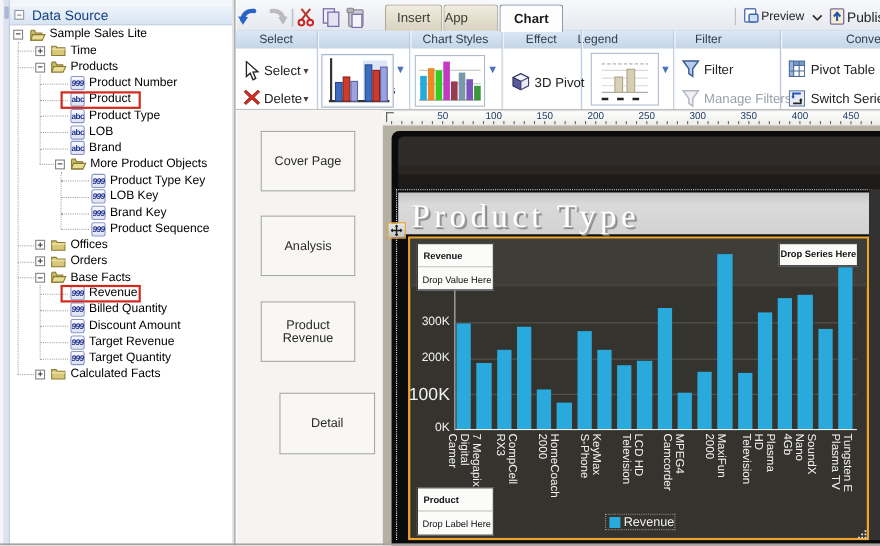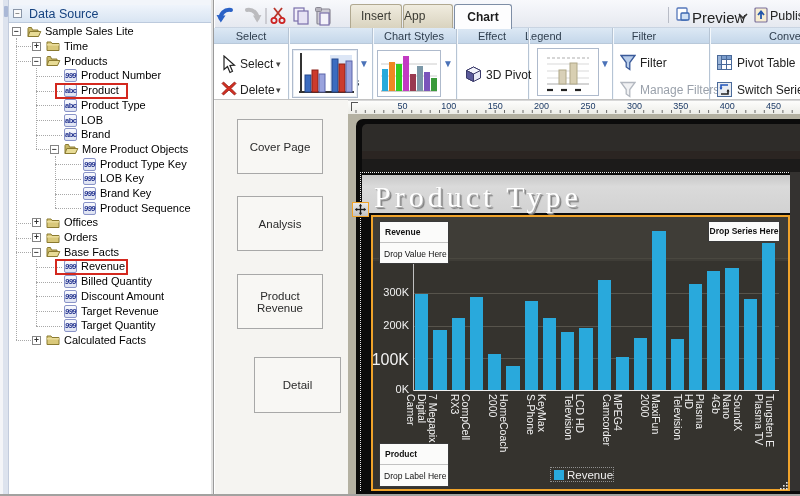--- a/index.html
+++ b/index.html
@@ -35,21 +35,21 @@
 <div class="abs" style="left:454px;width:58px;height:25px;top:4px;border:1px solid #7e8ea6;border-bottom:none;border-radius:3px 3px 0 0;background:#fdfdfe;text-align:center;font-size:12px;font-weight:bold;color:#1c1c1c;line-height:24px;z-index:5;">Chart</div>
 <div class="abs" style="left:668px;top:7px;width:1px;height:16px;background:#b8bcc6;"></div>
 <svg class="abs" style="left:676px;top:7px;" width="124" height="18" viewBox="0 0 124 18">
 <rect x="1" y="1" width="10" height="12" rx="1" fill="#fff" stroke="#5577bb" stroke-width="1.3"></rect>
 <rect x="5" y="6" width="8" height="7" rx="1" fill="#cfe0f4" stroke="#3a66b0" stroke-width="1.3"></rect>
 <g transform="translate(78,0)">
 <rect x="1" y="1" width="12" height="14" rx="1" fill="#f6edd2" stroke="#7a6f9a" stroke-width="1.2"></rect>
 <path d="M7 12 L7 5 M4 8 L7 4.5 L10 8" stroke="#2255aa" stroke-width="1.8" fill="none"></path>
 </g>
 </svg>
-    <div class="abs" style="left:692px;top:9px;font-size:15px;color:#222;">Preview</div>
+    <div class="abs" style="left:692px;top:9px;font-size:11px;color:#222;">Preview</div>
 <svg class="abs" style="left:738px;top:13px;" width="10" height="7" viewBox="0 0 10 7">
       <polyline points="1,1 5,5 9,1" fill="none" stroke="#333" stroke-width="1.6"></polyline>
     </svg>
     <div class="abs" style="left:770px;top:9px;font-size:12.5px;color:#222;">Publis</div>
 <div class="abs" style="left:214px;top:28px;width:586px;height:16px;background:linear-gradient(#dce8f4,#c5d7ea);border-bottom:1px solid #b9c9da;"></div>
 <div class="abs" style="left:206px;top:30px;width:90px;text-align:center;font-size:11px;color:#2f3e4e;">Select</div>
 <div class="abs" style="left:285px;top:30px;width:90px;text-align:center;font-size:11px;color:#2f3e4e;margin-top:46px;">Chart Types</div>
 <div class="abs" style="left:369px;top:30px;width:90px;text-align:center;font-size:11px;color:#2f3e4e;">Chart Styles</div>
 <div class="abs" style="left:447px;top:30px;width:90px;text-align:center;font-size:11px;color:#2f3e4e;">Effect</div>
 <div class="abs" style="left:525px;top:30px;width:90px;text-align:left;font-size:11px;color:#2f3e4e;">Legend</div>

